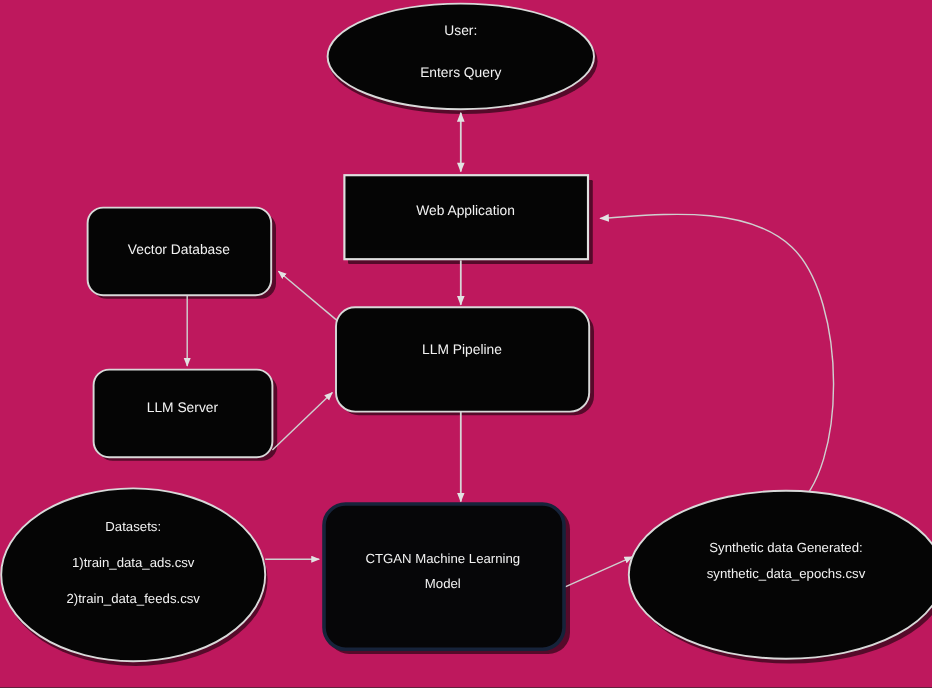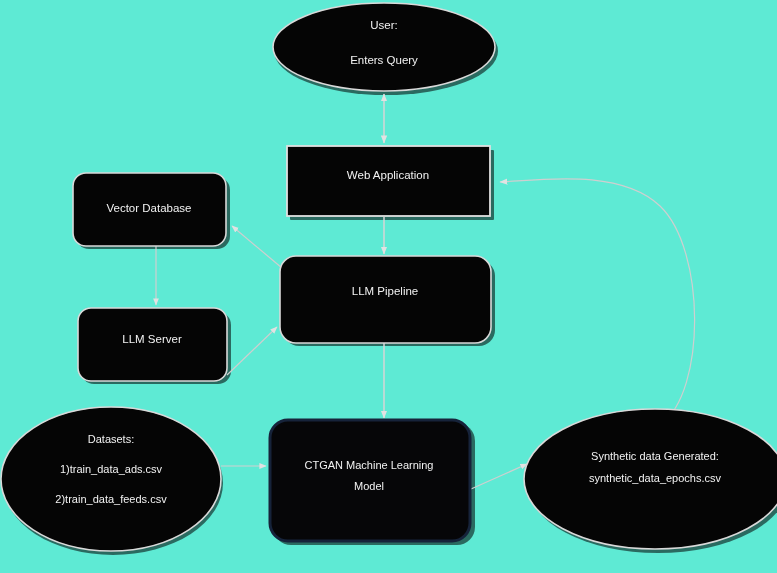--- a/index.html
+++ b/index.html
@@ -10,21 +10,21 @@
   body {
     width: 777px;
     height: 573px;
     overflow: hidden;
     font-family: "Liberation Sans", sans-serif;
   }
   #diagram-root {
     position: relative;
     width: 777px;
     height: 573px;
-    background: #5eead4;
+    background: #be185d;
   }
   svg#diagram-svg {
     display: block;
     width: 777px;
     height: 573px;
   }
   .node-shape {
     fill: #050505;
     stroke: #d9d9d9;
     stroke-width: 1.6;

